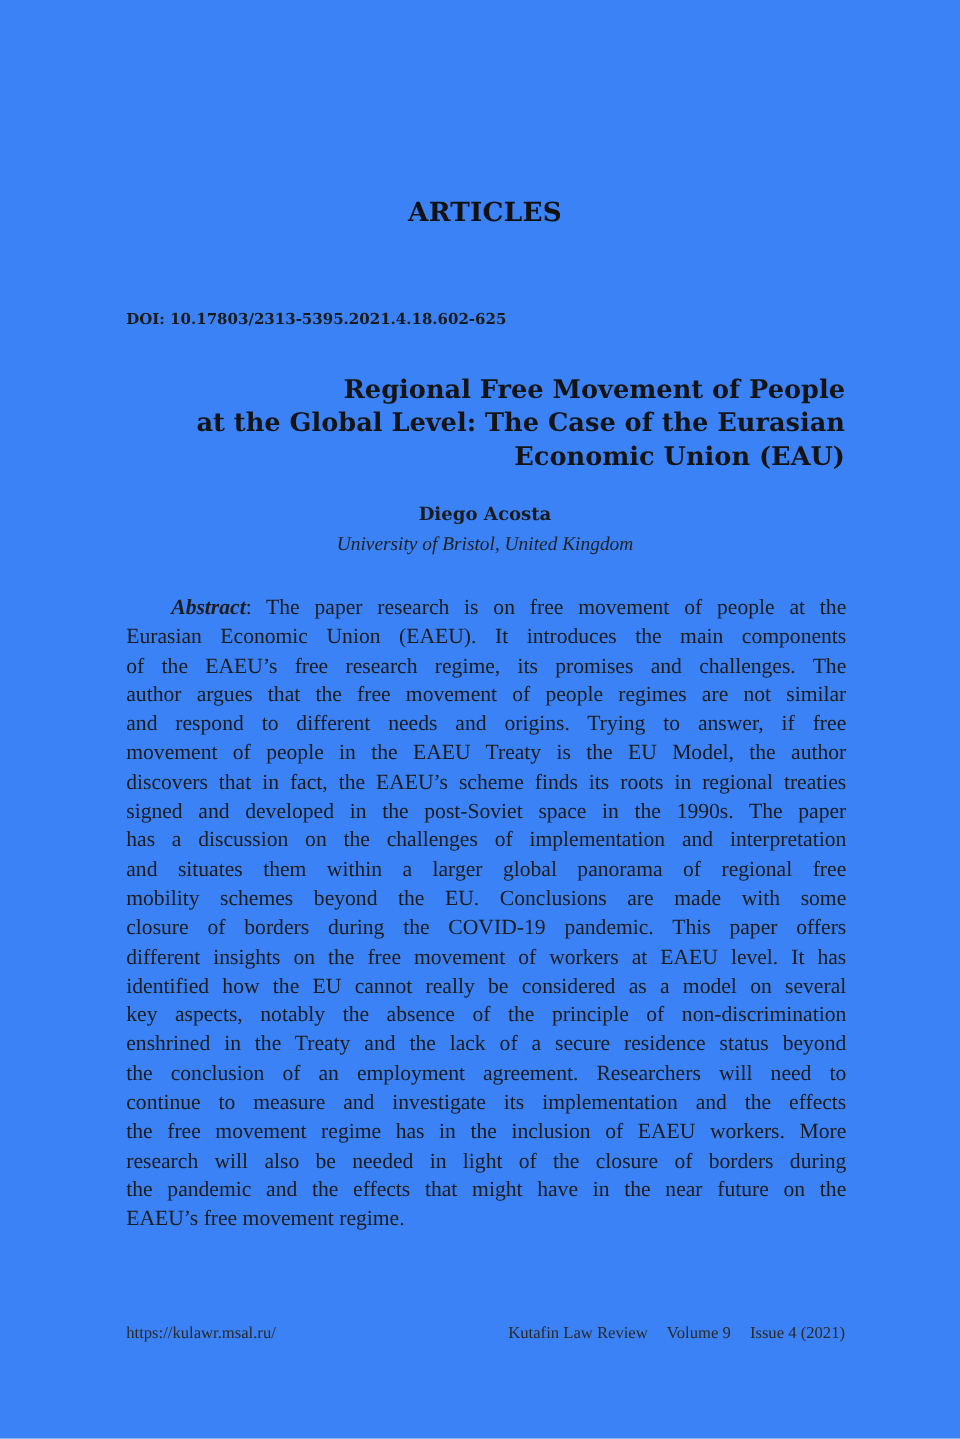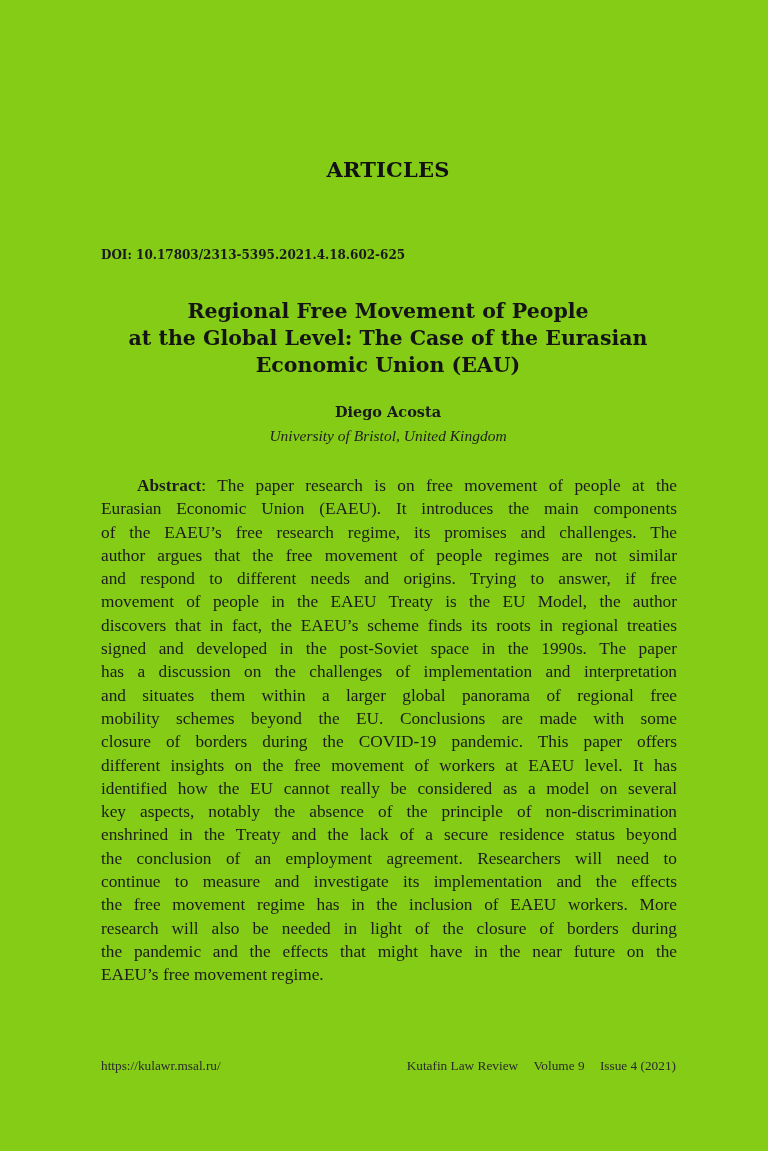--- a/index.html
+++ b/index.html
@@ -13,21 +13,21 @@
     position: relative;
     overflow: hidden;
     color: #1a1a1a;
     font-family: "DejaVu Serif", "Liberation Serif", serif;
   }
   .page {
     position: absolute;
     left: 0; top: 0;
     width: 768px;
     height: 1151px;
-    background: #84cc16;
+    background: #3b82f6;
   }
   .section-heading {
     position: absolute;
     top: 157px;
     left: 0;
     width: 776px;
     text-align: center;
     font-family: "DejaVu Serif", serif;
     font-weight: bold;
     font-size: 21px;
@@ -92,20 +92,21 @@
     font-size: 17.3px;
     color: #1c1c1c;
     text-align: justify;
     text-align-last: justify;
     white-space: nowrap;
   }
   .abs-line.first { text-indent: 36px; }
   .abs-line.last { text-align-last: left; }
   .abs-label {
     font-weight: bold;
+    font-style: italic;
   }
   .footer {
     position: absolute;
     top: 1043px;
     left: 101px;
     width: 575px;
     font-family: "Liberation Serif", serif;
     font-size: 13.3px;
     color: #2a2a2a;
     display: flex;
@@ -119,21 +120,21 @@
 
 <div class="page">
 
   <div class="section-heading">ARTICLES</div>
 
   <div class="doi">
     <span class="doi-label">DOI:</span>
     <span class="doi-value">10.17803/2313-5395.2021.4.18.602-625</span>
   </div>
 
-  <h1 class="title" style="margin:0;">
+  <h1 class="title" style="margin:0;text-align:right;">
     <span class="title-line">Regional Free Movement of People</span>
     <span class="title-line">at the Global Level: The Case of the Eurasian</span>
     <span class="title-line">Economic Union (EAU)</span>
   </h1>
 
   <div class="author">Diego Acosta</div>
   <div class="affiliation">University of Bristol, United Kingdom</div>
 
   <div class="abstract">
     <span class="abs-line first"><span class="abs-label">Abstract</span><span>: The paper research is on free movement of people at the</span></span>

